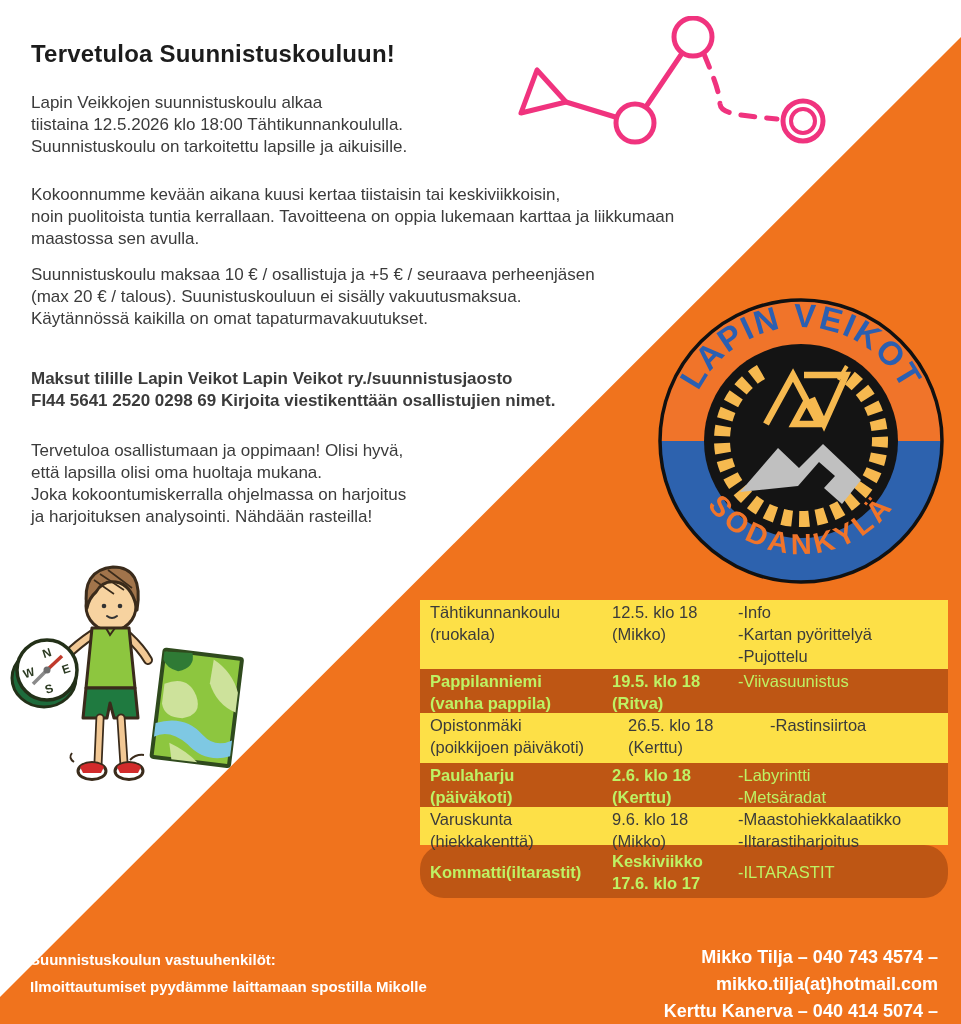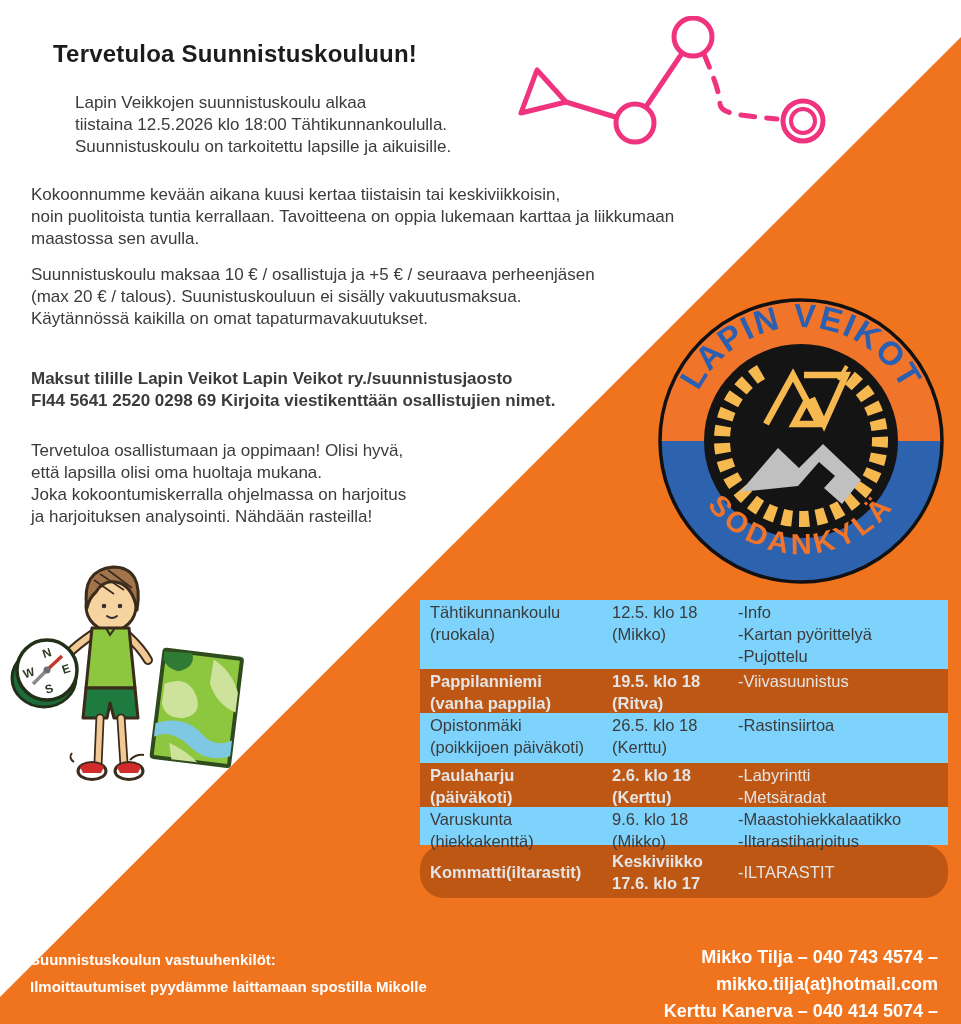--- a/index.html
+++ b/index.html
@@ -1,37 +1,37 @@
 <!DOCTYPE html>
 <html><head>
 <meta charset="utf-8">
 <style>
   html,body{margin:0;padding:0;}
   body{font-family:"Liberation Sans",sans-serif;}
   .page{position:relative;width:961px;height:1024px;overflow:hidden;background:#ffffff;}
   .bg{position:absolute;inset:0;z-index:0;}
   .layer{position:absolute;z-index:2;}
-  .title{left:31px;top:40px;font-size:24px;font-weight:700;color:#1c1c1c;letter-spacing:.2px;margin-left:22px;}
+  .title{left:31px;top:40px;font-size:24px;font-weight:700;color:#1c1c1c;letter-spacing:.2px;}
   .para{left:31px;font-size:17px;line-height:22px;color:#3b3b3b;white-space:pre-line;width:800px;}
-  .p1{top:92px;margin-left:44px;}
+  .p1{top:92px;}
   .p2{top:184px;}
   .p3{top:264px;}
   .p4{top:368px;font-weight:bold;}
   .p5{top:440px;}
   
   .schedule{left:420px;top:600px;width:528px;}
   .srow{display:grid;grid-template-columns:192px 126px 210px;font-size:16.5px;line-height:22px;}
   .srow .cell{white-space:pre-line;padding-top:1px;}
   .srow .c1{padding-left:10px;}
-  .srow.light{background:#7dd3fc;color:#3b3b3b;}
-  .srow.dark{background:#be5614;color:#e5e5e5;}
+  .srow.light{background:#fde047;color:#3b3b3b;}
+  .srow.dark{background:#be5614;color:#bef264;}
   .srow.dark .c1,.srow.dark .c2{font-weight:700;}
   .r1{height:69px;}
   .r2{height:44px;}
-  .r3{height:50px;}
+  .r3{height:50px;gap:16px;}
   .r4{height:44px;}
   .r5{height:38px;}
   .r6{height:53px;border-radius:24px;}
   .r6 .c1,.r6 .c3{display:flex;align-items:center;}
   .r6 .c1{font-weight:400;}
   .r6 .c1 .b{font-weight:700;}
   .r6 .c2{display:flex;flex-direction:column;justify-content:center;}
   
   .footer-left{left:30px;top:946px;width:425px;text-align:left;color:#fff;
     font-size:15px;font-weight:700;line-height:27px;white-space:pre-line;}

